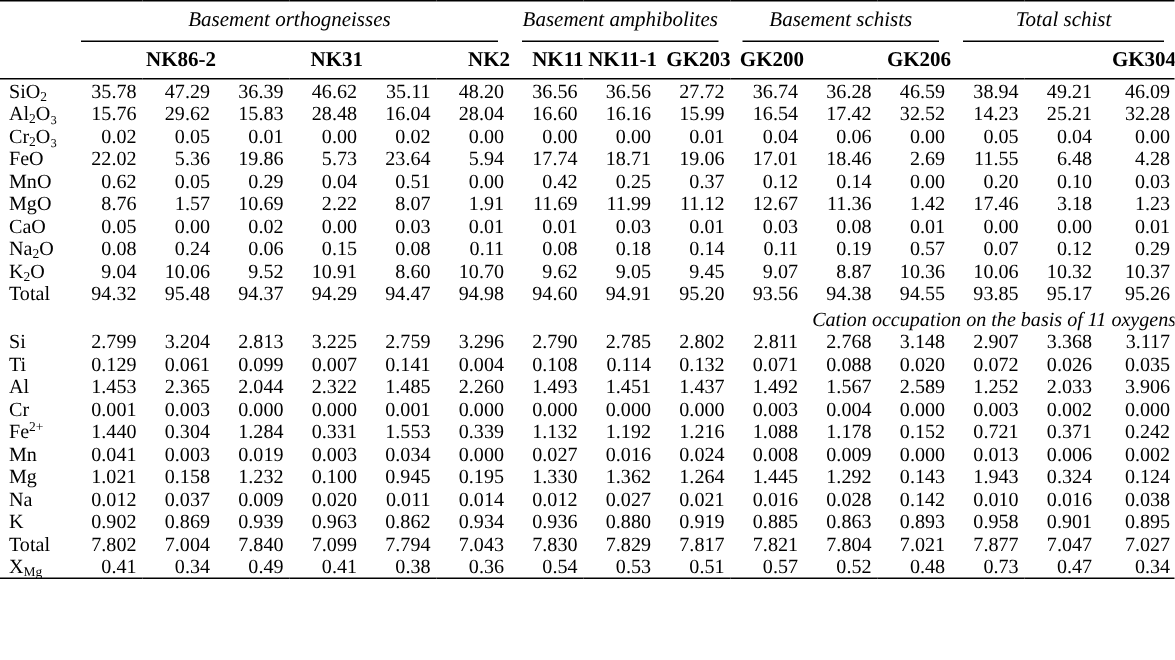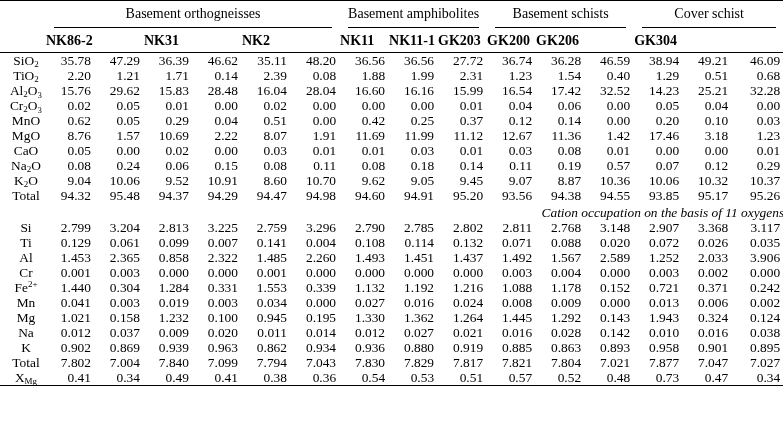--- a/index.html
+++ b/index.html
@@ -1,26 +1,26 @@
 <!DOCTYPE html>
 <html><head>
 <meta charset="utf-8">
 <style>
   html, body { margin: 0; padding: 0; background: #ffffff; }
   body { width: 783px; height: 440px; overflow: hidden; font-family: "Liberation Serif", "DejaVu Serif", serif; color: #000; }
   table { border-collapse: collapse; width: 783px; table-layout: fixed; font-size: 13.4px; line-height: 15px; }
   td, th { padding: 0; white-space: nowrap; font-weight: normal; }
-  .top-rule { border-top: 1.5px solid #000; }
+  .top-rule { border-top: 1.5px solid #000; font-style: italic; }
   .group-row th { height: 22px; padding-top: 5px; font-size: 14px; text-align: center; vertical-align: top; }
   .group-row th.g span { display: block; border-bottom: 1px solid #000; margin: 0 8px; padding-bottom: 6px; }
-  .sample-row th { height: 24px; font-weight: bold; text-align: left; font-size: 14px; vertical-align: middle; }
+  .sample-row th { height: 24px; font-weight: bold; text-align: right; font-size: 14px; vertical-align: middle; }
   .sample-row { border-bottom: 1.5px solid #000; }
   .mineral-row td { padding-top: 12px; text-align: left; }
   td.num { text-align: right; padding-right: 4px; }
-  td.lbl { text-align: center; padding-left: 6px; }
+  td.lbl { text-align: left; padding-left: 6px; }
   .mineral-row td.min { text-align: left; padding-left: 6px; }
   .section-row td { font-style: italic; text-align: right; padding-left: 2px; padding-top: 2px; }
   .last-row { border-bottom: 1.5px solid #000; }
   sub { font-size: 9px; line-height: 0; vertical-align: -2px; }
   sup { font-size: 9px; line-height: 0; vertical-align: 5px; }
 </style>
 </head>
 <body>
 
 <table>
@@ -48,21 +48,21 @@
     <th colspan="6" class="g">
           <span>Basement orthogneisses</span>
         </th>
         <th colspan="3" class="g">
           <span>Basement amphibolites</span>
         </th>
         <th colspan="3" class="g">
           <span>Basement schists</span>
         </th>
         <th colspan="3" class="g">
-          <span>Cover schist</span>
+          <span>Total schist</span>
         </th>
       </tr>
     <tr class="sample-row" id="sample-row">
       <th></th>
     <th colspan="2">NK86-2</th>
         <th colspan="2">NK31</th>
         <th colspan="2">NK2</th>
         <th colspan="1">NK11</th>
         <th colspan="1">NK11-1</th>
         <th colspan="1">GK203</th>
@@ -84,38 +84,20 @@
         <td class="num">36.56</td>
         <td class="num">27.72</td>
         <td class="num">36.74</td>
         <td class="num">36.28</td>
         <td class="num">46.59</td>
         <td class="num">38.94</td>
         <td class="num">49.21</td>
         <td class="num">46.09</td>
       </tr>
       <tr>
-        <td class="lbl"><span>TiO</span><sub>2</sub></td>
-        <td class="num">2.20</td>
-        <td class="num">1.21</td>
-        <td class="num">1.71</td>
-        <td class="num">0.14</td>
-        <td class="num">2.39</td>
-        <td class="num">0.08</td>
-        <td class="num">1.88</td>
-        <td class="num">1.99</td>
-        <td class="num">2.31</td>
-        <td class="num">1.23</td>
-        <td class="num">1.54</td>
-        <td class="num">0.40</td>
-        <td class="num">1.29</td>
-        <td class="num">0.51</td>
-        <td class="num">0.68</td>
-      </tr>
-      <tr>
         <td class="lbl"><span>Al</span><sub>2</sub><span>O₃</span></td>
         <td class="num">15.76</td>
         <td class="num">29.62</td>
         <td class="num">15.83</td>
         <td class="num">28.48</td>
         <td class="num">16.04</td>
         <td class="num">28.04</td>
         <td class="num">16.60</td>
         <td class="num">16.16</td>
         <td class="num">15.99</td>
@@ -138,20 +120,38 @@
         <td class="num">0.00</td>
         <td class="num">0.01</td>
         <td class="num">0.04</td>
         <td class="num">0.06</td>
         <td class="num">0.00</td>
         <td class="num">0.05</td>
         <td class="num">0.04</td>
         <td class="num">0.00</td>
       </tr>
       <tr>
+        <td class="lbl"><span>FeO</span></td>
+        <td class="num">22.02</td>
+        <td class="num">5.36</td>
+        <td class="num">19.86</td>
+        <td class="num">5.73</td>
+        <td class="num">23.64</td>
+        <td class="num">5.94</td>
+        <td class="num">17.74</td>
+        <td class="num">18.71</td>
+        <td class="num">19.06</td>
+        <td class="num">17.01</td>
+        <td class="num">18.46</td>
+        <td class="num">2.69</td>
+        <td class="num">11.55</td>
+        <td class="num">6.48</td>
+        <td class="num">4.28</td>
+      </tr>
+      <tr>
         <td class="lbl"><span>MnO</span></td>
         <td class="num">0.62</td>
         <td class="num">0.05</td>
         <td class="num">0.29</td>
         <td class="num">0.04</td>
         <td class="num">0.51</td>
         <td class="num">0.00</td>
         <td class="num">0.42</td>
         <td class="num">0.25</td>
         <td class="num">0.37</td>
@@ -288,21 +288,21 @@
         <td class="num">0.088</td>
         <td class="num">0.020</td>
         <td class="num">0.072</td>
         <td class="num">0.026</td>
         <td class="num">0.035</td>
       </tr>
       <tr>
         <td class="lbl"><span>Al</span></td>
         <td class="num">1.453</td>
         <td class="num">2.365</td>
-        <td class="num">0.858</td>
+        <td class="num">2.044</td>
         <td class="num">2.322</td>
         <td class="num">1.485</td>
         <td class="num">2.260</td>
         <td class="num">1.493</td>
         <td class="num">1.451</td>
         <td class="num">1.437</td>
         <td class="num">1.492</td>
         <td class="num">1.567</td>
         <td class="num">2.589</td>
         <td class="num">1.252</td>

